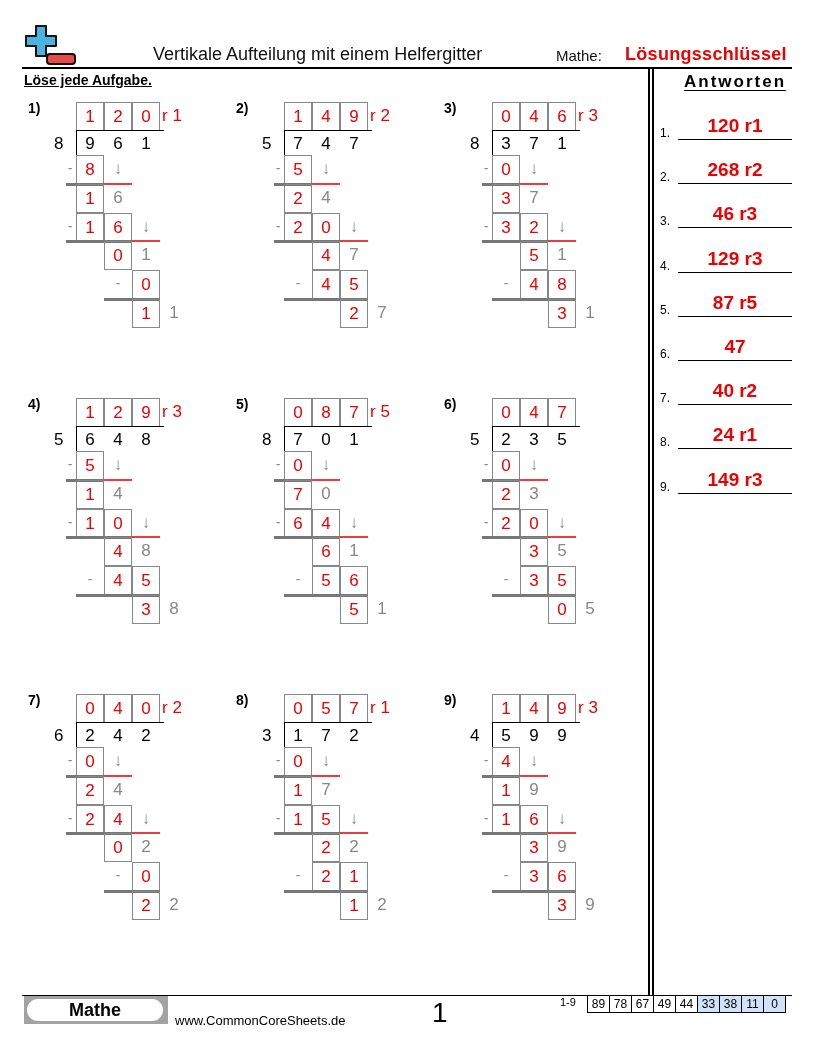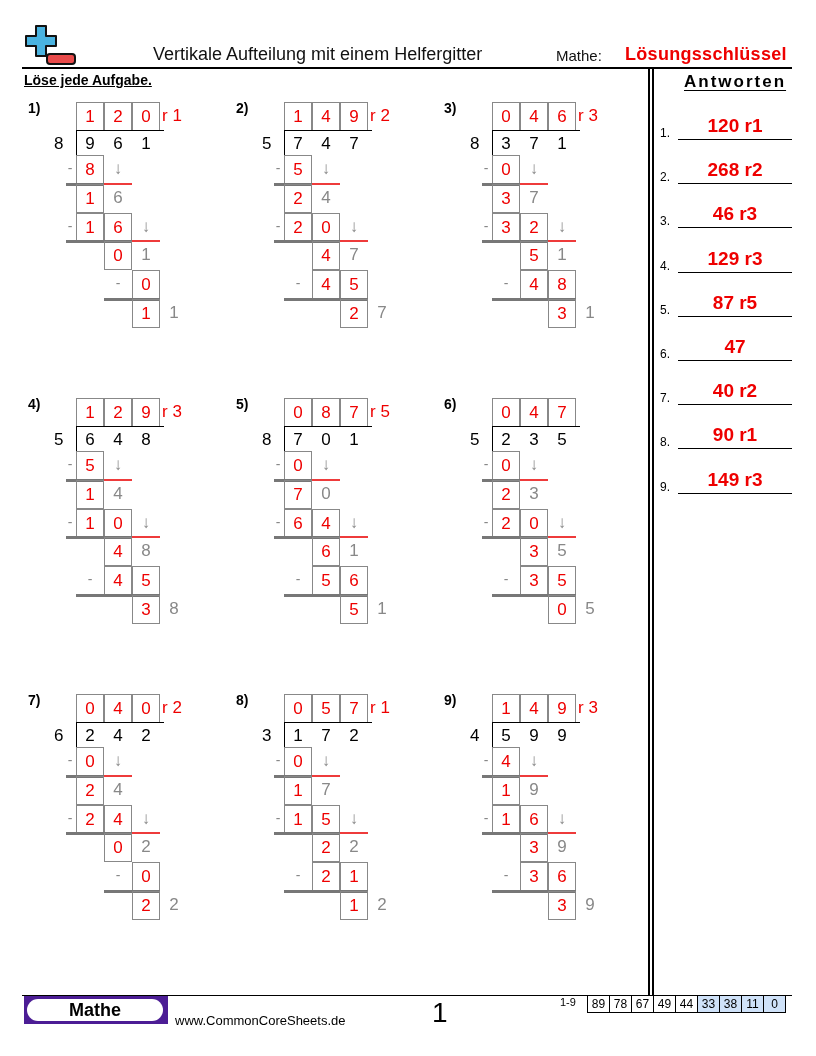--- a/index.html
+++ b/index.html
@@ -30,21 +30,21 @@
   .blk { color: #000; }
   .minus { position: absolute; width: 10px; font-size: 14px; color: #888; text-align: center; line-height: 27px; }
   .rem { position: absolute; font-size: 17px; color: #ee0000; line-height: 27px; }
   .divisor { position: absolute; font-size: 17px; line-height: 27px; }
   .bracket { position: absolute; width: 1px; background: #000; }
   .hline { position: absolute; height: 1px; background: #000; }
   .thick { position: absolute; height: 3px; background: #777; }
   .redline { position: absolute; height: 2px; background: #ee3b3b; }
 
   .footer-rule { position: absolute; left: 22px; top: 995px; width: 770px; height: 1px; background: #000; }
-  .mathe-pill { position: absolute; left: 24px; top: 996px; width: 144px; height: 28px; background: #4c1d95; }
+  .mathe-pill { position: absolute; left: 24px; top: 996px; width: 144px; height: 28px; background: #a3a3a3; }
   .mathe-inner { position: absolute; left: 3px; top: 3px; width: 136px; height: 22px; background: #fff; border-radius: 11px; text-align: center; font-size: 18px; font-weight: bold; line-height: 22px; }
   .site { position: absolute; left: 175px; top: 1013px; font-size: 13px; text-align: center; }
   .page-num { position: absolute; left: 432px; top: 997px; font-size: 28px; }
   .score-label { position: absolute; left: 560px; top: 996px; font-size: 11px; }
   .scores { position: absolute; left: 588px; top: 995px; display: flex; }
   .score { width: 23px; height: 18px; border: 1px solid #000; margin-left: -1px; font-size: 12px; text-align: center; line-height: 16px; background: #fff; }
   .score.blue { background: #cfe2f9; }
 </style>
 </head>
 <body>
@@ -94,21 +94,21 @@
       <span class="answer-val">47</span>
     </div>
     <div class="answer-row" style="top: 379px;">
       <span class="answer-num">7.</span>
       <span class="answer-line"></span>
       <span class="answer-val">40 r2</span>
     </div>
     <div class="answer-row" style="top: 423px;">
       <span class="answer-num">8.</span>
       <span class="answer-line"></span>
-      <span class="answer-val">90 r1</span>
+      <span class="answer-val">24 r1</span>
     </div>
     <div class="answer-row" style="top: 468px;">
       <span class="answer-num">9.</span>
       <span class="answer-line"></span>
       <span class="answer-val">149 r3</span>
     </div>
   </div>
 
 <div id="problems">
     <div class="problem" style="left: 28px; top: 100px;">

